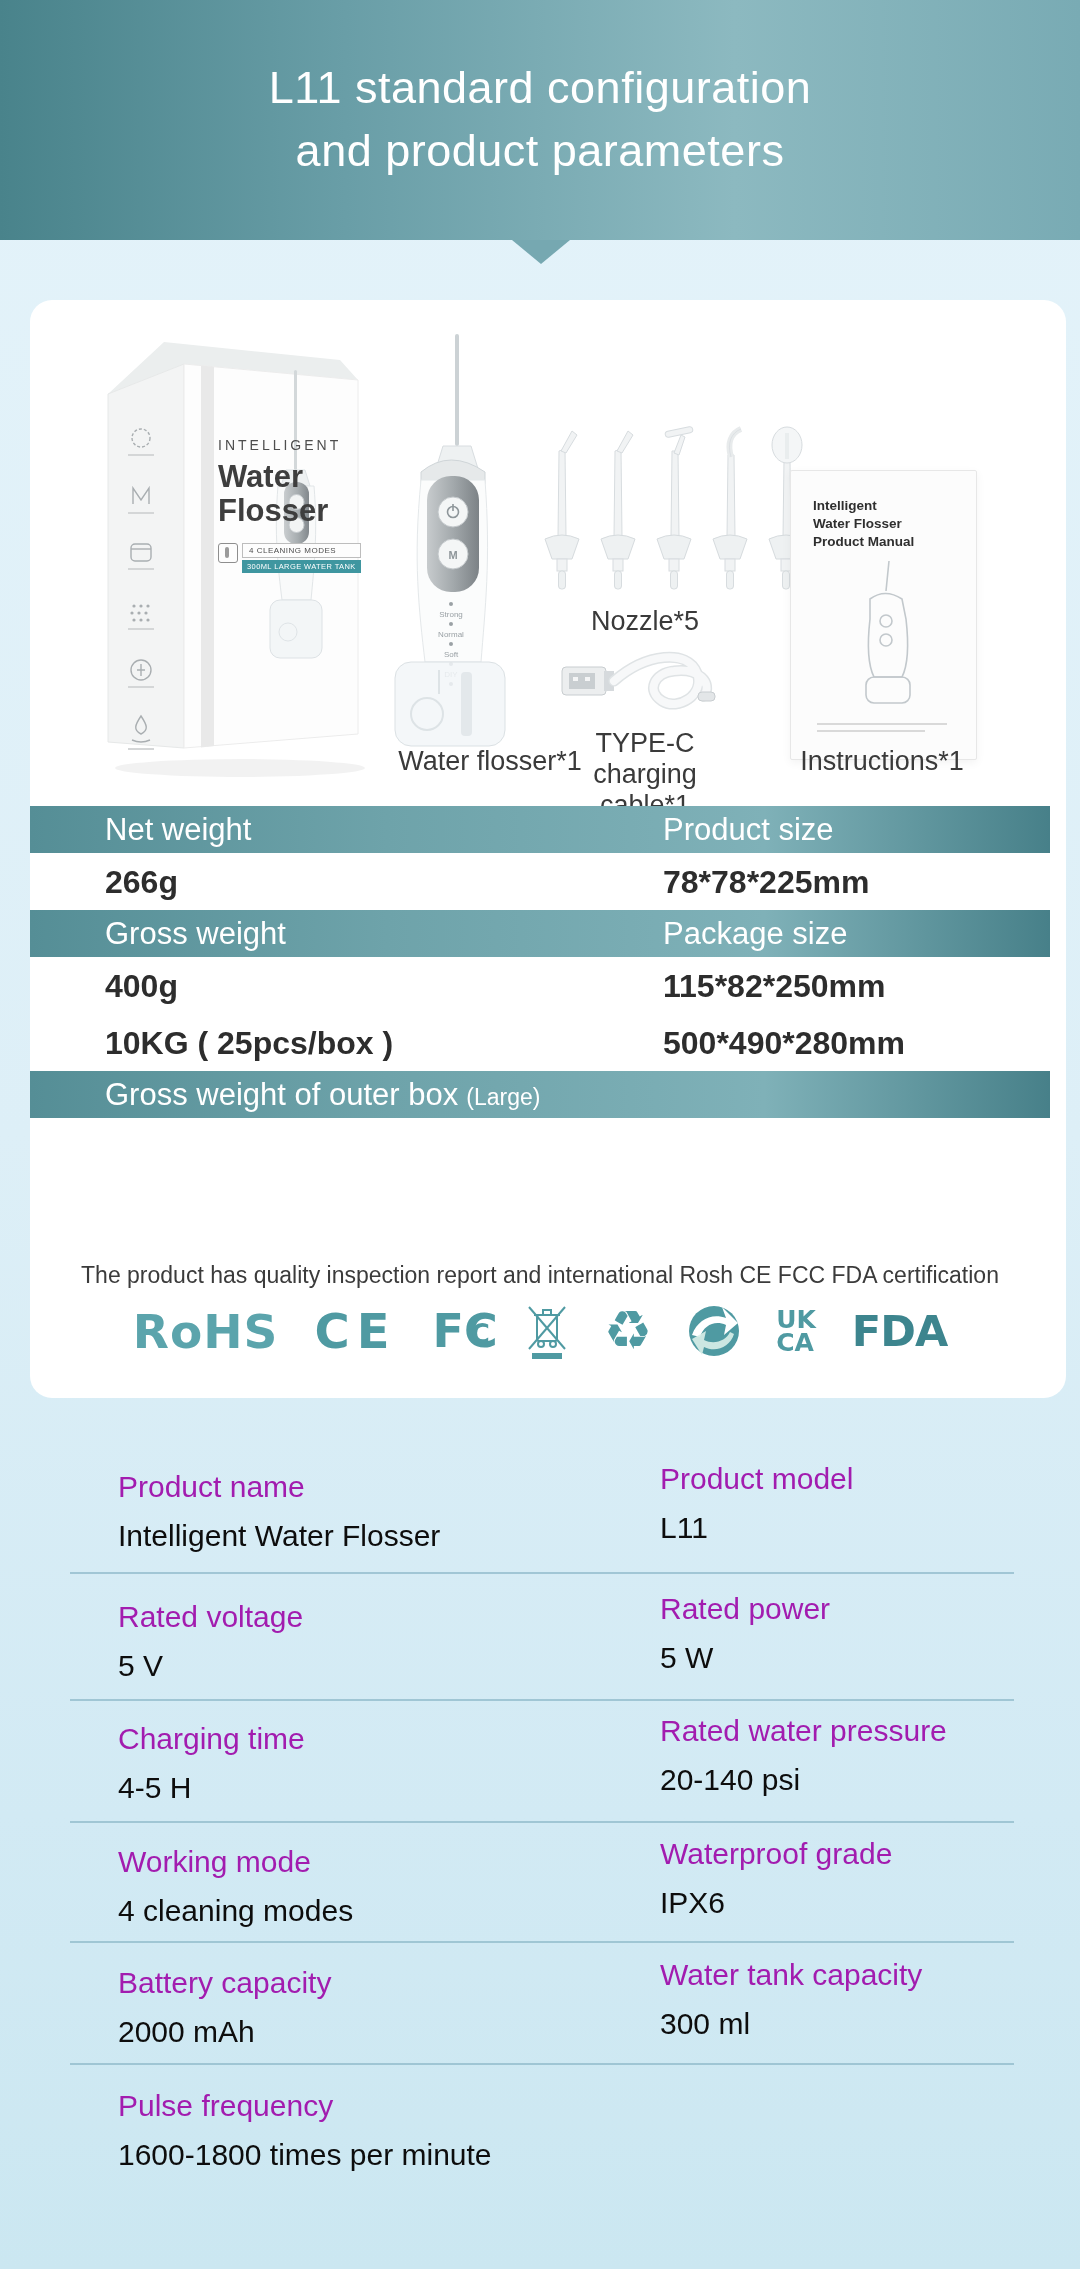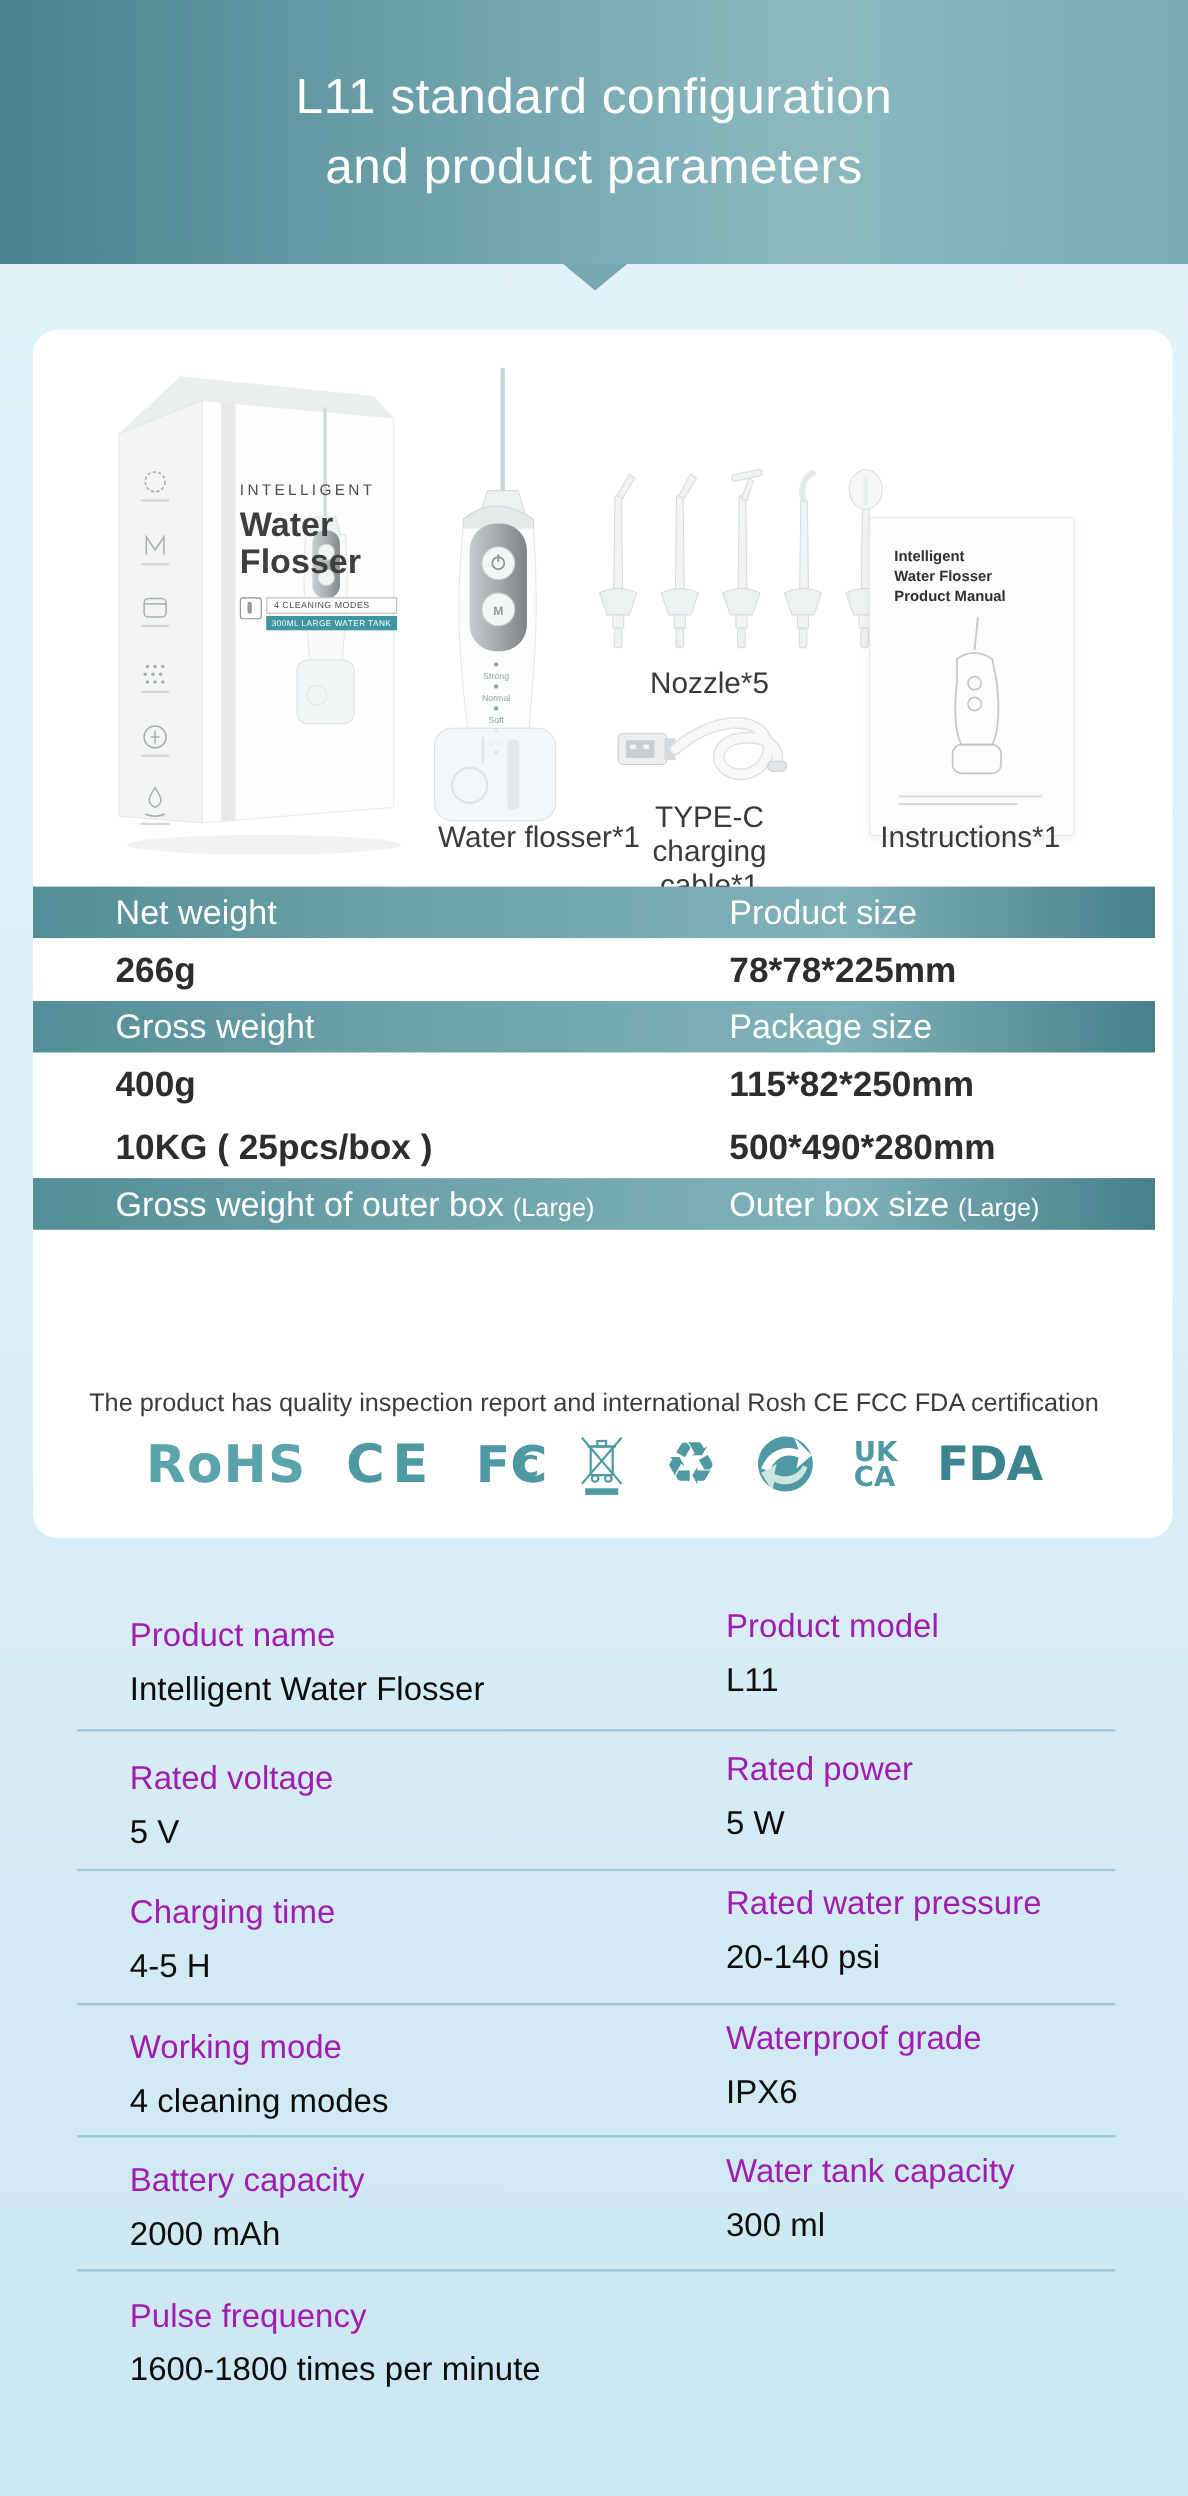--- a/index.html
+++ b/index.html
@@ -281,21 +281,20 @@
     <div class="spec-vrow">
       <span class="cell-l">400g</span>
       <span class="cell-r">115*82*250mm</span>
     </div>
     <div class="spec-vrow">
       <span class="cell-l">10KG ( 25pcs/box )</span>
       <span class="cell-r">500*490*280mm</span>
     </div>
     <div class="spec-hrow">
       <span class="cell-l"><span>Gross weight of outer box</span><span class="hsuffix">(Large)</span></span>
-      <span class="cell-r"><span>Outer box size</span><span class="hsuffix">(Large)</span></span>
     </div>
   </div>
 
   <div class="cert-text">The product has quality inspection report and international Rosh CE FCC FDA certification</div>
   <div class="logo-row">
     <span class="logo-rohs">RoHS</span>
     <span class="logo-ce">CE</span>
     <span class="logo-fcc">
         <span>F</span>
         <span>C</span>

